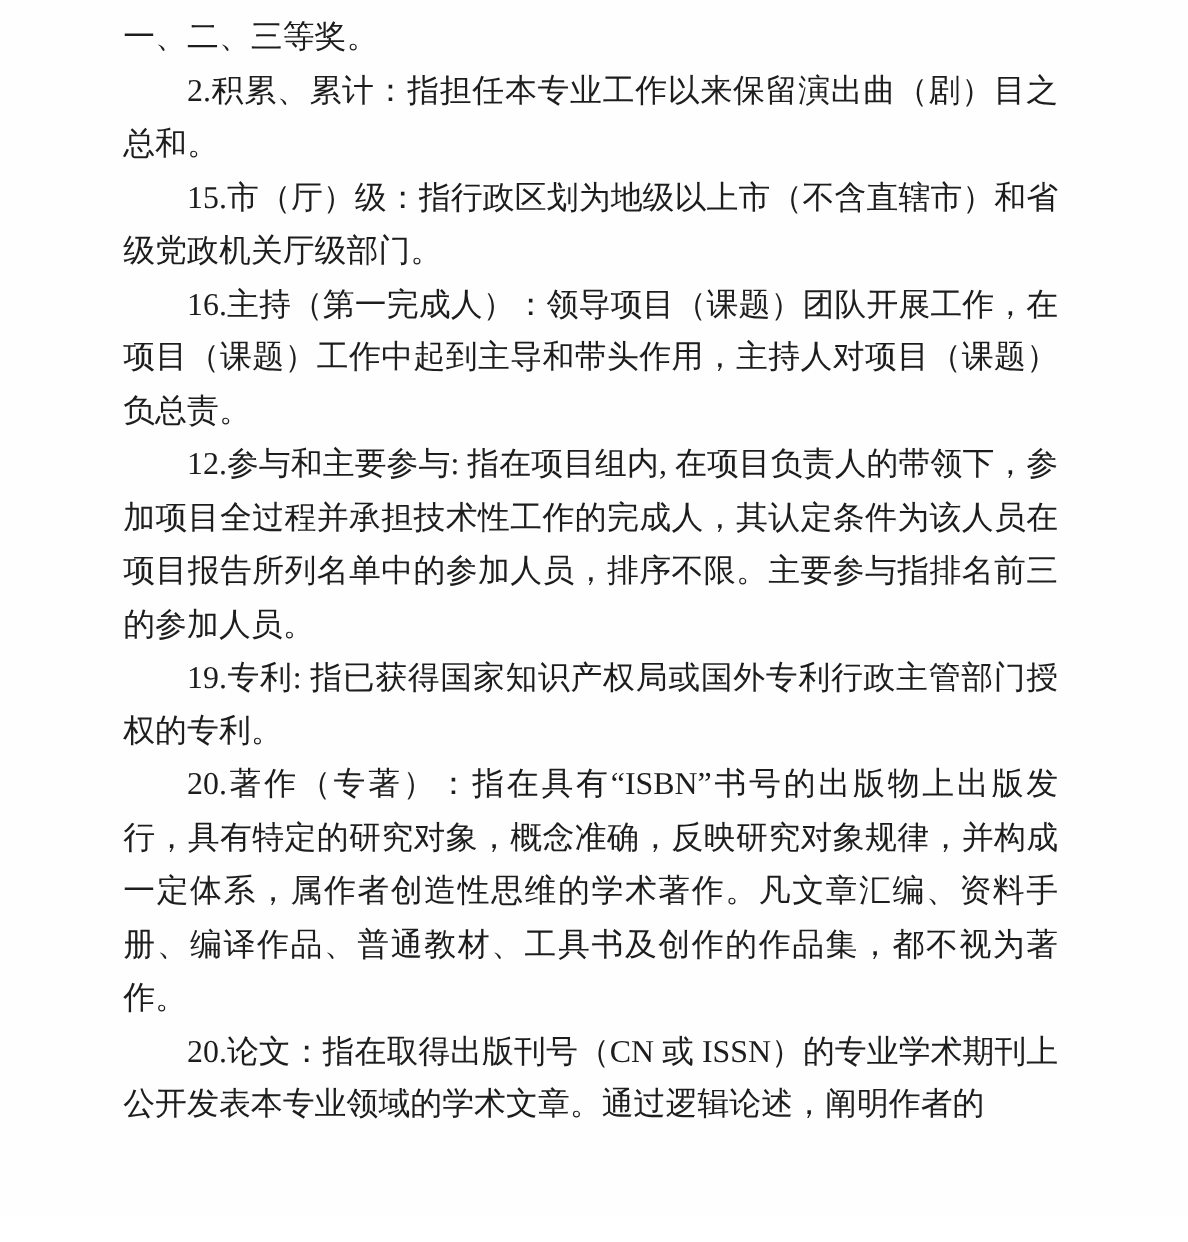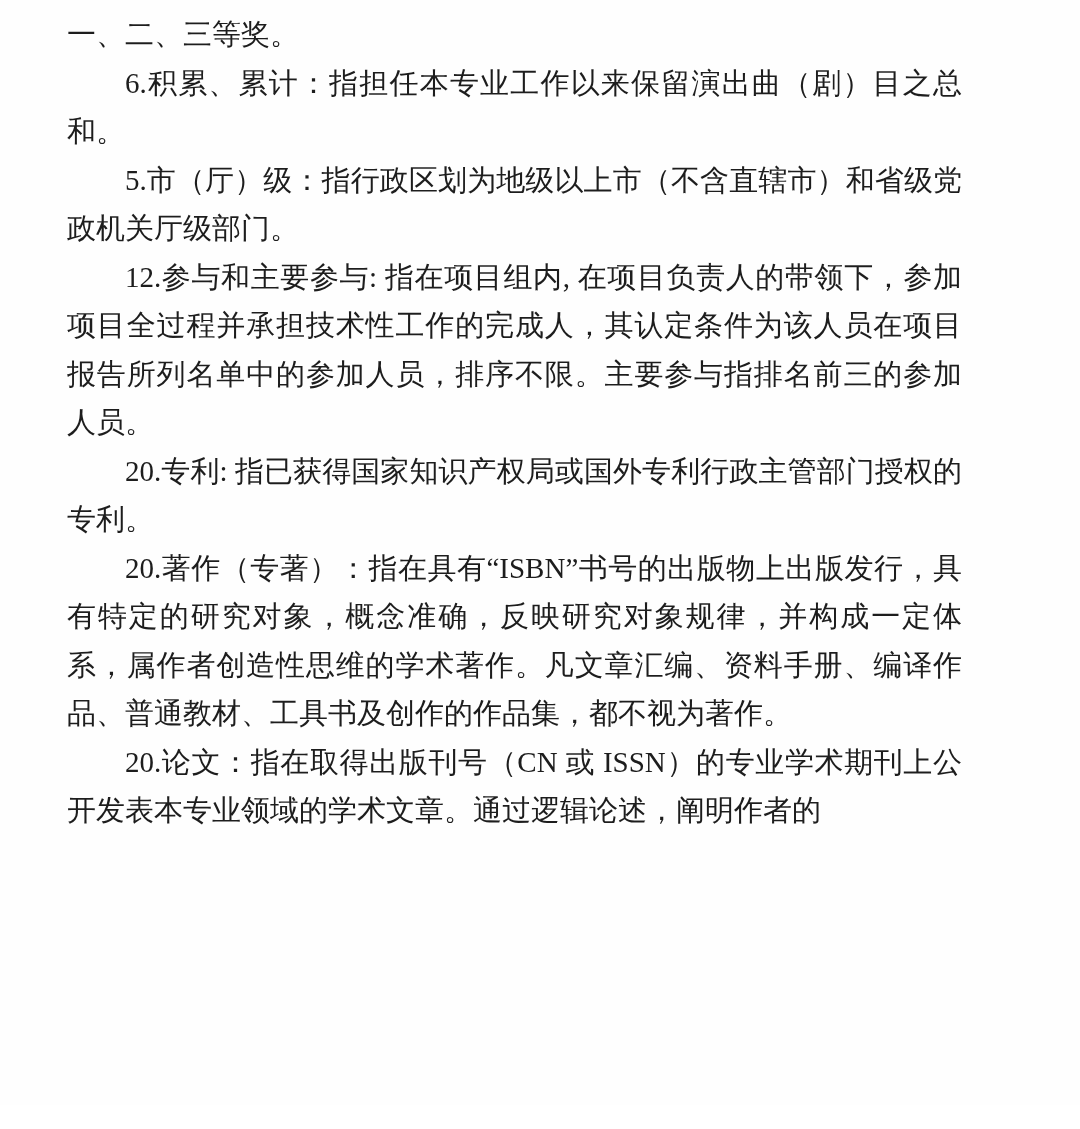--- a/index.html
+++ b/index.html
@@ -7,21 +7,21 @@
     padding: 0;
     background: #ffffff;
   }
   .page {
     position: relative;
     width: 1080px;
     height: 1105px;
     margin: 0 auto;
     background: #fefefe;
     box-sizing: border-box;
-    padding: 10px 118px 0 67px;
+    padding: 10px 118px 0 112px;
     overflow: hidden;
   }
   .para {
     margin: 0;
     padding: 0;
     font-family: "Liberation Serif", "DejaVu Serif", serif;
     font-size: 29px;
     line-height: 48.5px;
     color: #1d1d1d;
     text-align: justify;
@@ -30,19 +30,20 @@
   }
   .para.indent {
     text-indent: 2em;
   }
 </style>
 </head>
 <body>
 
 <div class="page">
   <p class="para">一、二、三等奖。</p>
-  <p class="para indent">6.积累、累计：指担任本专业工作以来保留演出曲（剧）目之总和。</p>
-  <p class="para indent">5.市（厅）级：指行政区划为地级以上市（不含直辖市）和省级党政机关厅级部门。</p>
+  <p class="para indent">2.积累、累计：指担任本专业工作以来保留演出曲（剧）目之总和。</p>
+  <p class="para indent">15.市（厅）级：指行政区划为地级以上市（不含直辖市）和省级党政机关厅级部门。</p>
+  <p class="para indent">16.主持（第一完成人）：领导项目（课题）团队开展工作，在项目（课题）工作中起到主导和带头作用，主持人对项目（课题）负总责。</p>
   <p class="para indent">12.参与和主要参与: 指在项目组内, 在项目负责人的带领下，参加项目全过程并承担技术性工作的完成人，其认定条件为该人员在项目报告所列名单中的参加人员，排序不限。主要参与指排名前三的参加人员。</p>
-  <p class="para indent">20.专利: 指已获得国家知识产权局或国外专利行政主管部门授权的专利。</p>
+  <p class="para indent">19.专利: 指已获得国家知识产权局或国外专利行政主管部门授权的专利。</p>
   <p class="para indent">20.著作（专著）：指在具有“ISBN”书号的出版物上出版发行，具有特定的研究对象，概念准确，反映研究对象规律，并构成一定体系，属作者创造性思维的学术著作。凡文章汇编、资料手册、编译作品、普通教材、工具书及创作的作品集，都不视为著作。</p>
   <p class="para indent">20.论文：指在取得出版刊号（CN 或 ISSN）的专业学术期刊上公开发表本专业领域的学术文章。通过逻辑论述，阐明作者的</p>
 </div>
 
 </body></html>

